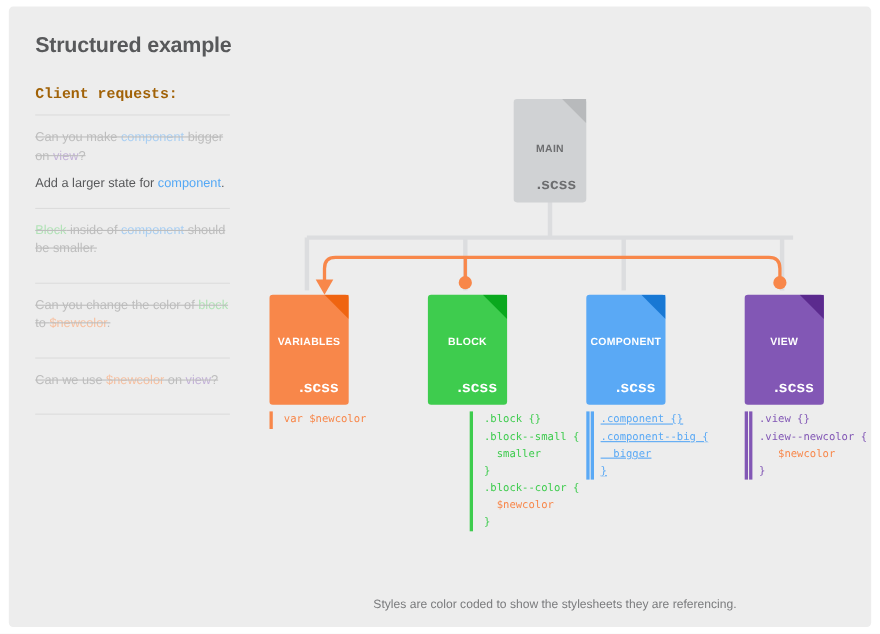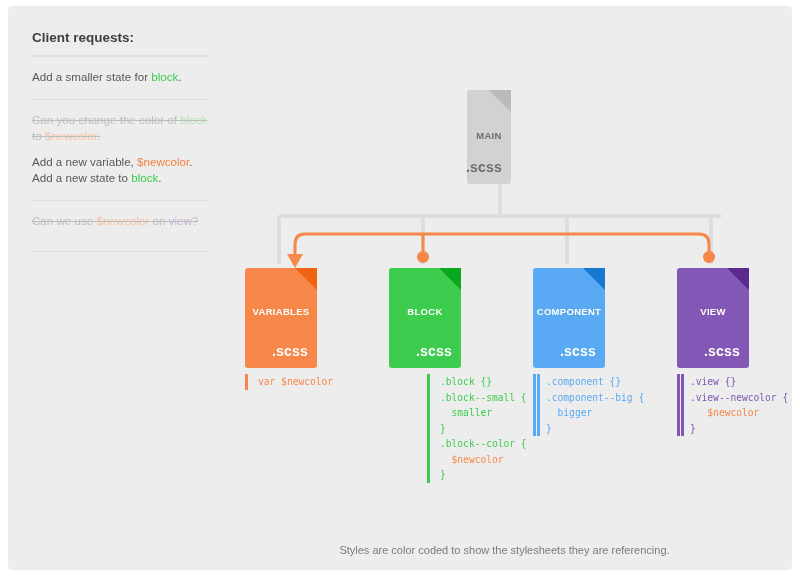--- a/index.html
+++ b/index.html
@@ -34,22 +34,23 @@
   .page-title {
     font-size: 19.5px;
     font-weight: bold;
     color: #58595b;
     letter-spacing: -0.2px;
     margin: 0 0 26px 0;
   }
   .section-title {
     font-size: 13.5px;
     font-weight: bold;
-    color: #404040;
+    color: #a16207;
     margin: 0 0 10px 0;
+    font-family: Liberation Mono, monospace;
   }
   .divider {
     height: 1px;
     background: #dcdcdc;
     margin: 0 0 0 0;
     width: 177px;
   }
   .request {
     padding: 12px 0 13px 0;
   }
@@ -116,41 +117,41 @@
     right: 9px;
     bottom: 9px;
     font-size: 14px;
     font-weight: bold;
     letter-spacing: 0.2px;
   }
 
   .file-main {
     background: #d0d2d4;
     color: #6d6e70;
-    width: 44px;
+    width: 66px;
     height: 94px;
   }
   .file-main .name { top: 40px; font-size: 9.5px; }
   .file-variables { background: #f8874a; }
   .file-block     { background: #3ecc4e; }
   .file-component { background: #5aa9f5; }
   .file-view      { background: #8257b5; }
 
   .code {
     position: absolute;
     font-family: "DejaVu Sans Mono", monospace;
     font-size: 9.6px;
     line-height: 15.5px;
     white-space: pre;
     padding-left: 10px;
     border-left: 3px solid #cccccc;
   }
   .code-variables { color: #f8874a; border-left-color: #f8874a; }
   .code-block     { color: #3ecc4e; border-left-color: #3ecc4e; margin-left: 38px; }
-  .code-component { color: #5aa9f5; border-left-color: #5aa9f5; }
+  .code-component { color: #5aa9f5; border-left-color: #5aa9f5; text-decoration: underline; }
   .code-view      { color: #8257b5; border-left-color: #8257b5; }
   .code .v-orange { color: #f8874a; }
   .right-bar {
     position: absolute;
     width: 3px;
   }
 
   .caption {
     position: absolute;
     left: 0;
@@ -160,31 +161,35 @@
     font-size: 11px;
     color: #7a7b7d;
   }
 </style>
 </head>
 <body>
 
 <div id="canvas">
 
   <div id="sidebar">
+    <h1 class="page-title">Structured example</h1>
     <h2 class="section-title">Client requests:</h2>
     <div class="divider"></div>
     <div id="request-list">
-        <div class="divider"></div>
-        <div class="request">
-          <p class="req-new"><span>Add a smaller state for </span><span class="kw kw-block">block</span><span>.</span></p>
+        <div class="request">
+          <p class="req-old"><span>Can you make </span><span class="kw kw-component">component</span><span> bigger on </span><span class="kw kw-view">view</span><span>?</span></p>
+          <p class="req-new"><span>Add a larger state for </span><span class="kw kw-component">component</span><span>.</span></p>
+        </div>
+        <div class="divider"></div>
+        <div class="request">
+          <p class="req-old"><span class="kw kw-block">Block</span><span> inside of </span><span class="kw kw-component">component</span><span> should be smaller.</span></p>
         </div>
         <div class="divider"></div>
         <div class="request">
           <p class="req-old"><span>Can you change the color of </span><span class="kw kw-block">block</span><span> to </span><span class="kw kw-var">$newcolor</span><span>.</span></p>
-          <p class="req-new"><span>Add a new variable, </span><span class="kw kw-var">$newcolor</span><span>.</span><br><span>Add a new state to </span><span class="kw kw-block">block</span><span>.</span></p>
         </div>
         <div class="divider"></div>
         <div class="request">
           <p class="req-old"><span>Can we use </span><span class="kw kw-var">$newcolor</span><span> on </span><span class="kw kw-view">view</span><span>?</span></p>
         </div>
         <div class="divider"></div>
       </div>
   </div>
 
   <div id="diagram">

